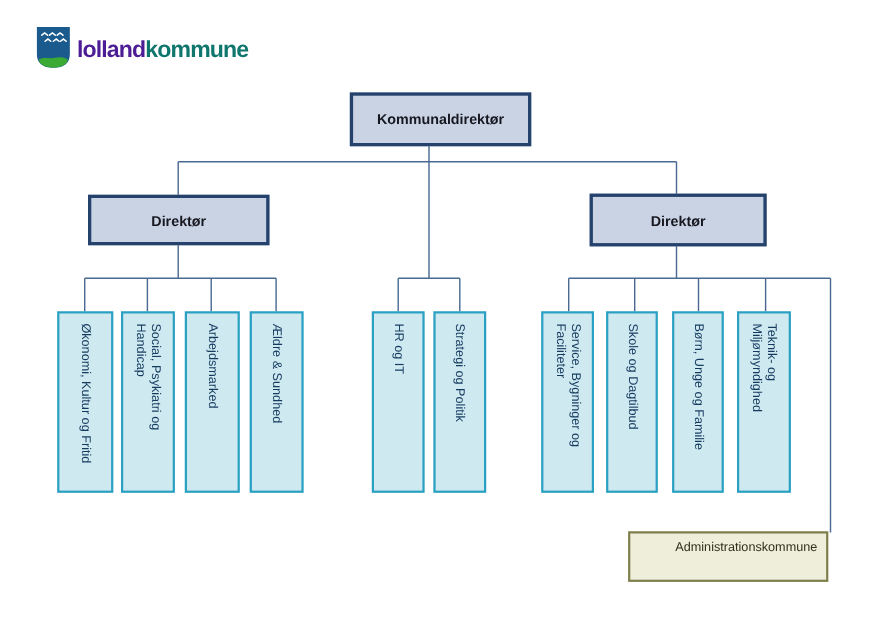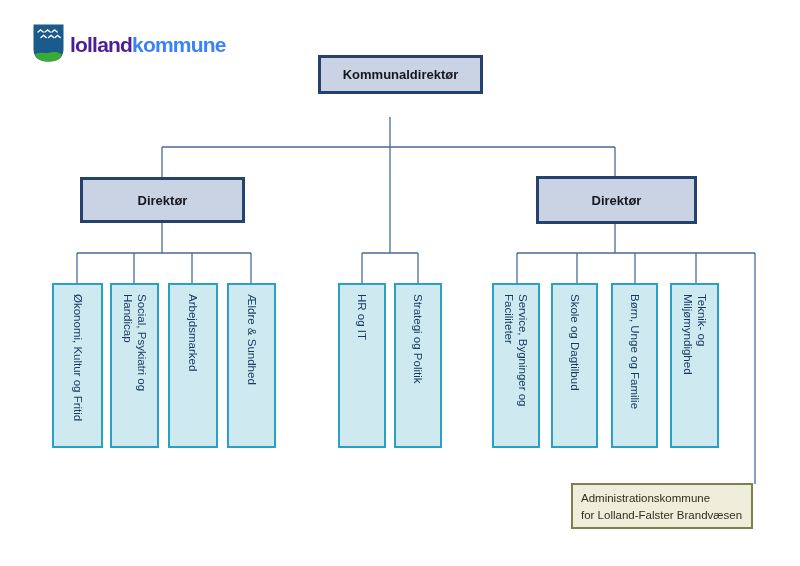--- a/index.html
+++ b/index.html
@@ -4,32 +4,32 @@
 <style>
   html,body{margin:0;padding:0;background:#ffffff;}
   .stage{
     position:relative;width:800px;height:566px;background:#ffffff;overflow:hidden;
     font-family:"Liberation Sans", sans-serif;
   }
   
   .logo{position:absolute;left:33px;top:24px;display:flex;align-items:center;gap:6px;}
   .logo-text{font-weight:bold;font-size:21px;letter-spacing:-0.8px;line-height:38px;}
   .logo-text .p1{color:#4c1d95;}
-  .logo-text .p2{color:#3b82f6;text-align:center;}
+  .logo-text .p2{color:#0f766e;text-align:center;}
   
   svg.connectors{position:absolute;left:0;top:0;}
   svg.connectors path{stroke:#4a6a93;stroke-width:1.3;fill:none;}
   
   .hbox{
     position:absolute;box-sizing:border-box;
     background:#c9d3e4;border:3px solid #24426b;
     display:flex;align-items:center;justify-content:center;
     font-weight:bold;font-size:13px;color:#17171f;
   }
-  .hbox.root{left:318px;top:55px;width:165px;height:39px;}
+  .hbox.root{left:318px;top:84px;width:165px;height:49px;}
   .hbox.dir-left{left:80px;top:177px;width:165px;height:46px;}
   .hbox.dir-right{left:536px;top:176px;width:161px;height:48px;}
   
   .vbox{
     position:absolute;top:283px;height:165px;box-sizing:border-box;
     background:#cfe9f1;border:2px solid #2aa0c2;
     display:flex;justify-content:center;align-items:flex-start;
     padding-top:9px;
   }
   .vbox .vtext{
@@ -44,21 +44,21 @@
   .vb5{left:338px;width:48px;}
   .vb6{left:394px;width:48px;}
   .vb7{left:492px;width:48px;}
   .vb8{left:551px;width:47px;}
   .vb9{left:611px;width:47px;}
   .vb10{left:670px;width:49px;}
   
   .note{
     position:absolute;left:571px;top:483px;width:182px;height:46px;box-sizing:border-box;
     background:#efeeda;border:2px solid #7f7f4d;
-    padding:5px 8px;font-size:11.5px;line-height:1.45;color:#30301e;
+    padding:5px 8px;font-size:11.5px;line-height:1.45;color:#30301e;text-align:right;
   }
   .note div{white-space:nowrap;}
   
   .caption{position:absolute;left:50px;top:518px;font-size:9.5px;color:#45453c;}
 </style>
 </head>
 <body>
 
 <div class="stage">
 
@@ -144,17 +144,16 @@
   <div class="vbox vb9">
     <span class="vtext">Børn, Unge og Familie</span>
   </div>
   <div class="vbox vb10">
     <span class="vtext">Teknik- og
 Miljømyndighed</span>
   </div>
 
   <div class="note">
     <div>Administrationskommune</div>
-    <div>for Lolland-Falster Brandvæsen</div>
   </div>
 
 
 </div>
 
 </body></html>

